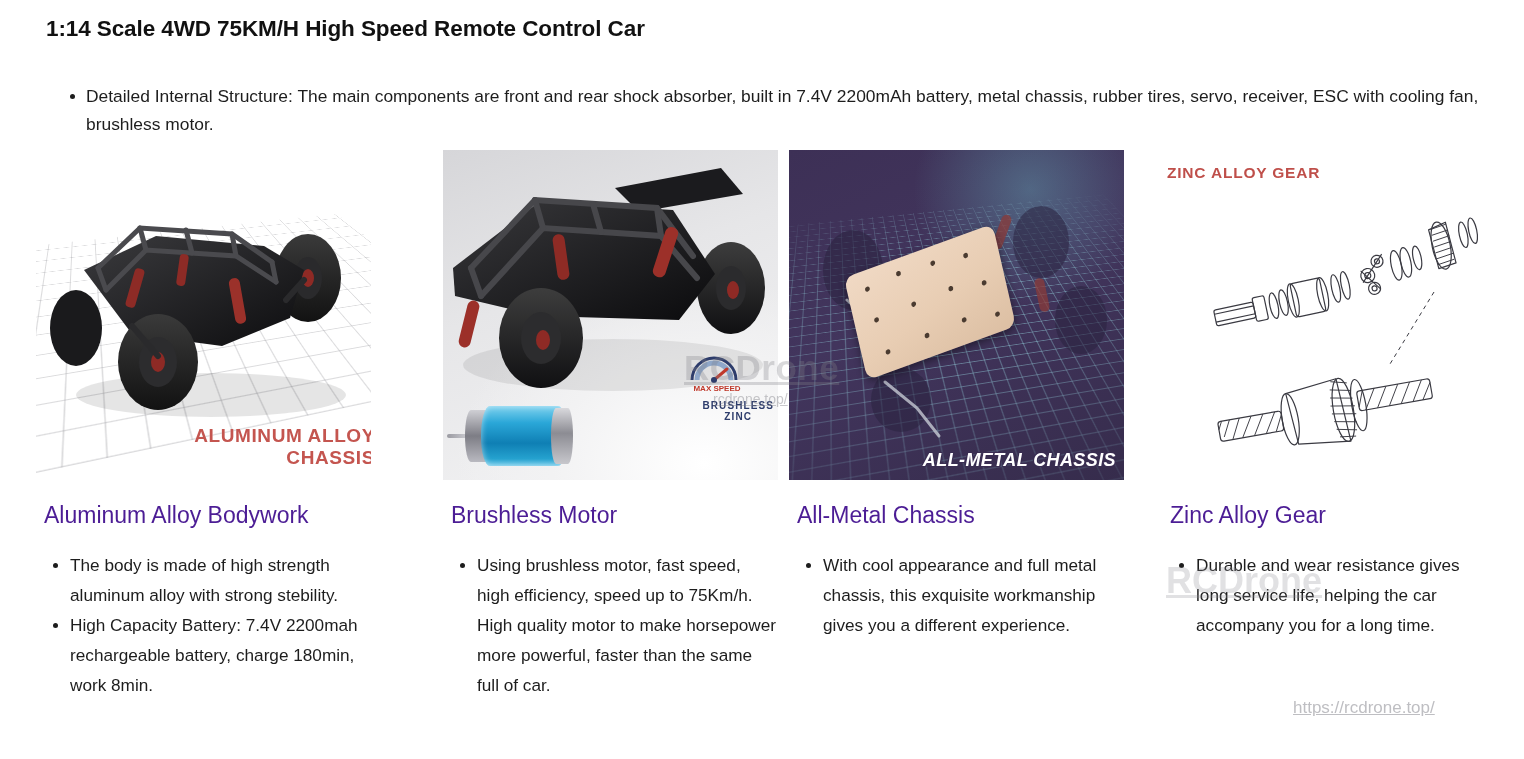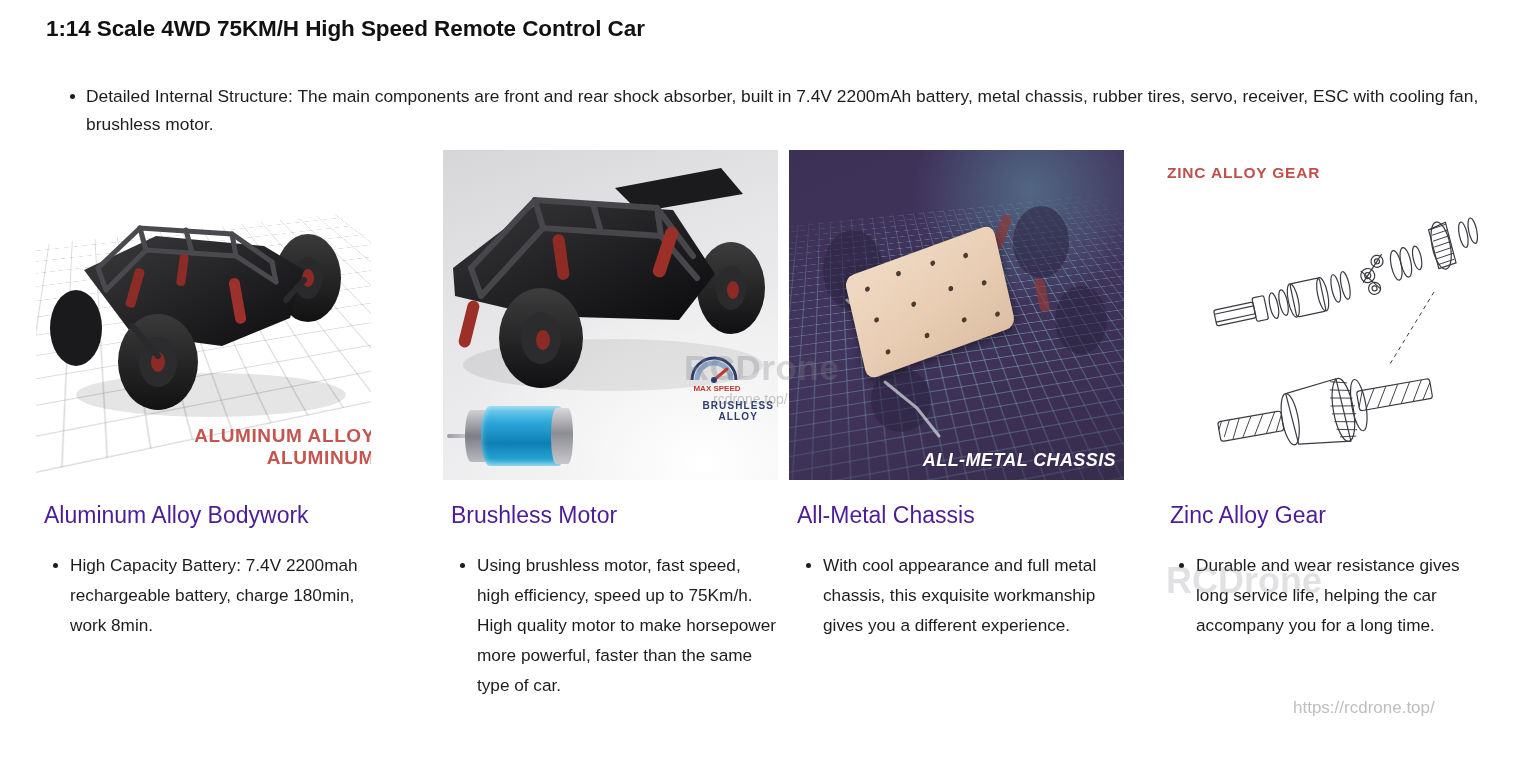--- a/index.html
+++ b/index.html
@@ -272,20 +272,21 @@
   
   .lineart { position: absolute; left:0; top:0; }
 
   
   .wm {
     position: absolute;
     font-weight: bold;
     color: rgba(130,130,135,.30);
     pointer-events: none;
     white-space: nowrap;
+    text-decoration: underline;
   }
   .wm-center {
     left: 684px;
     top: 348px;
     font-size: 35px;
     letter-spacing: .5px;
   }
   .wm-center-url {
     left: 713px;
     top: 391px;
@@ -370,25 +371,26 @@
             <ellipse cx="122" cy="212" rx="7" ry="10" fill="#8e2a25"></ellipse>
           </g>
 
           <g stroke="#2a2a2c" stroke-width="6" stroke-linecap="round">
             <path d="M96 176 L122 206"></path>
             <path d="M250 150 L268 130"></path>
           </g>
         </svg>
         <div class="overlay-caption cap-alu">
           <span>ALUMINUM ALLOY</span><br>
-          <span>ALUMINUM</span>
+          <span>CHASSIS</span>
         </div>
       </div>
       <div class="feature-heading">Aluminum Alloy Bodywork</div>
       <ul class="bullets">
+        <li class="bullet">The body is made of high strength aluminum alloy with strong stebility.</li>
         <li class="bullet">High Capacity Battery: 7.4V 2200mah rechargeable battery, charge 180min, work 8min.</li>
       </ul>
     </div>
 
     <div class="col col-1">
       <div class="thumb thumb-1">
         <div class="studio-sweep"></div>
         <svg class="art" width="335" height="330" viewBox="0 0 335 330">
           <defs>
             <linearGradient id="tyre2" x1="0" y1="0" x2="0" y2="1">
@@ -439,26 +441,26 @@
         </div>
         <svg class="speedo" viewBox="0 0 62 42">
           <path d="M6 28 A22 22 0 0 1 50 28" fill="none" stroke="#2d3c6b" stroke-width="3"></path>
           <path d="M11 28 A17 17 0 0 1 45 28" fill="none" stroke="#8fa7c9" stroke-width="5"></path>
           <path d="M28 28 L41 17" stroke="#c0392b" stroke-width="3" stroke-linecap="round"></path>
           <circle cx="28" cy="28" r="3" fill="#2d3c6b"></circle>
           <text x="31" y="39" font-family="Liberation Sans, sans-serif" font-size="8" font-weight="bold" fill="#c0392b" text-anchor="middle">MAX SPEED</text>
         </svg>
         <div class="overlay-caption cap-brushless">
           <span>BRUSHLESS</span><br>
-          <span>ALLOY</span>
+          <span>ZINC</span>
         </div>
       </div>
       <div class="feature-heading">Brushless Motor</div>
       <ul class="bullets">
-        <li class="bullet">Using brushless motor, fast speed, high efficiency, speed up to 75Km/h. High quality motor to make horsepower more powerful, faster than the same type of car.</li>
+        <li class="bullet">Using brushless motor, fast speed, high efficiency, speed up to 75Km/h. High quality motor to make horsepower more powerful, faster than the same full of car.</li>
       </ul>
     </div>
 
     <div class="col col-3">
       <div class="thumb thumb-3">
         <div class="overlay-caption cap-zinc">ZINC ALLOY GEAR</div>
         <svg class="lineart" width="335" height="330" viewBox="0 0 335 330">
           <g fill="none" stroke="#3a3a42" stroke-width="1.2" stroke-linejoin="round">
 
             <g transform="rotate(-12 120 155)">

